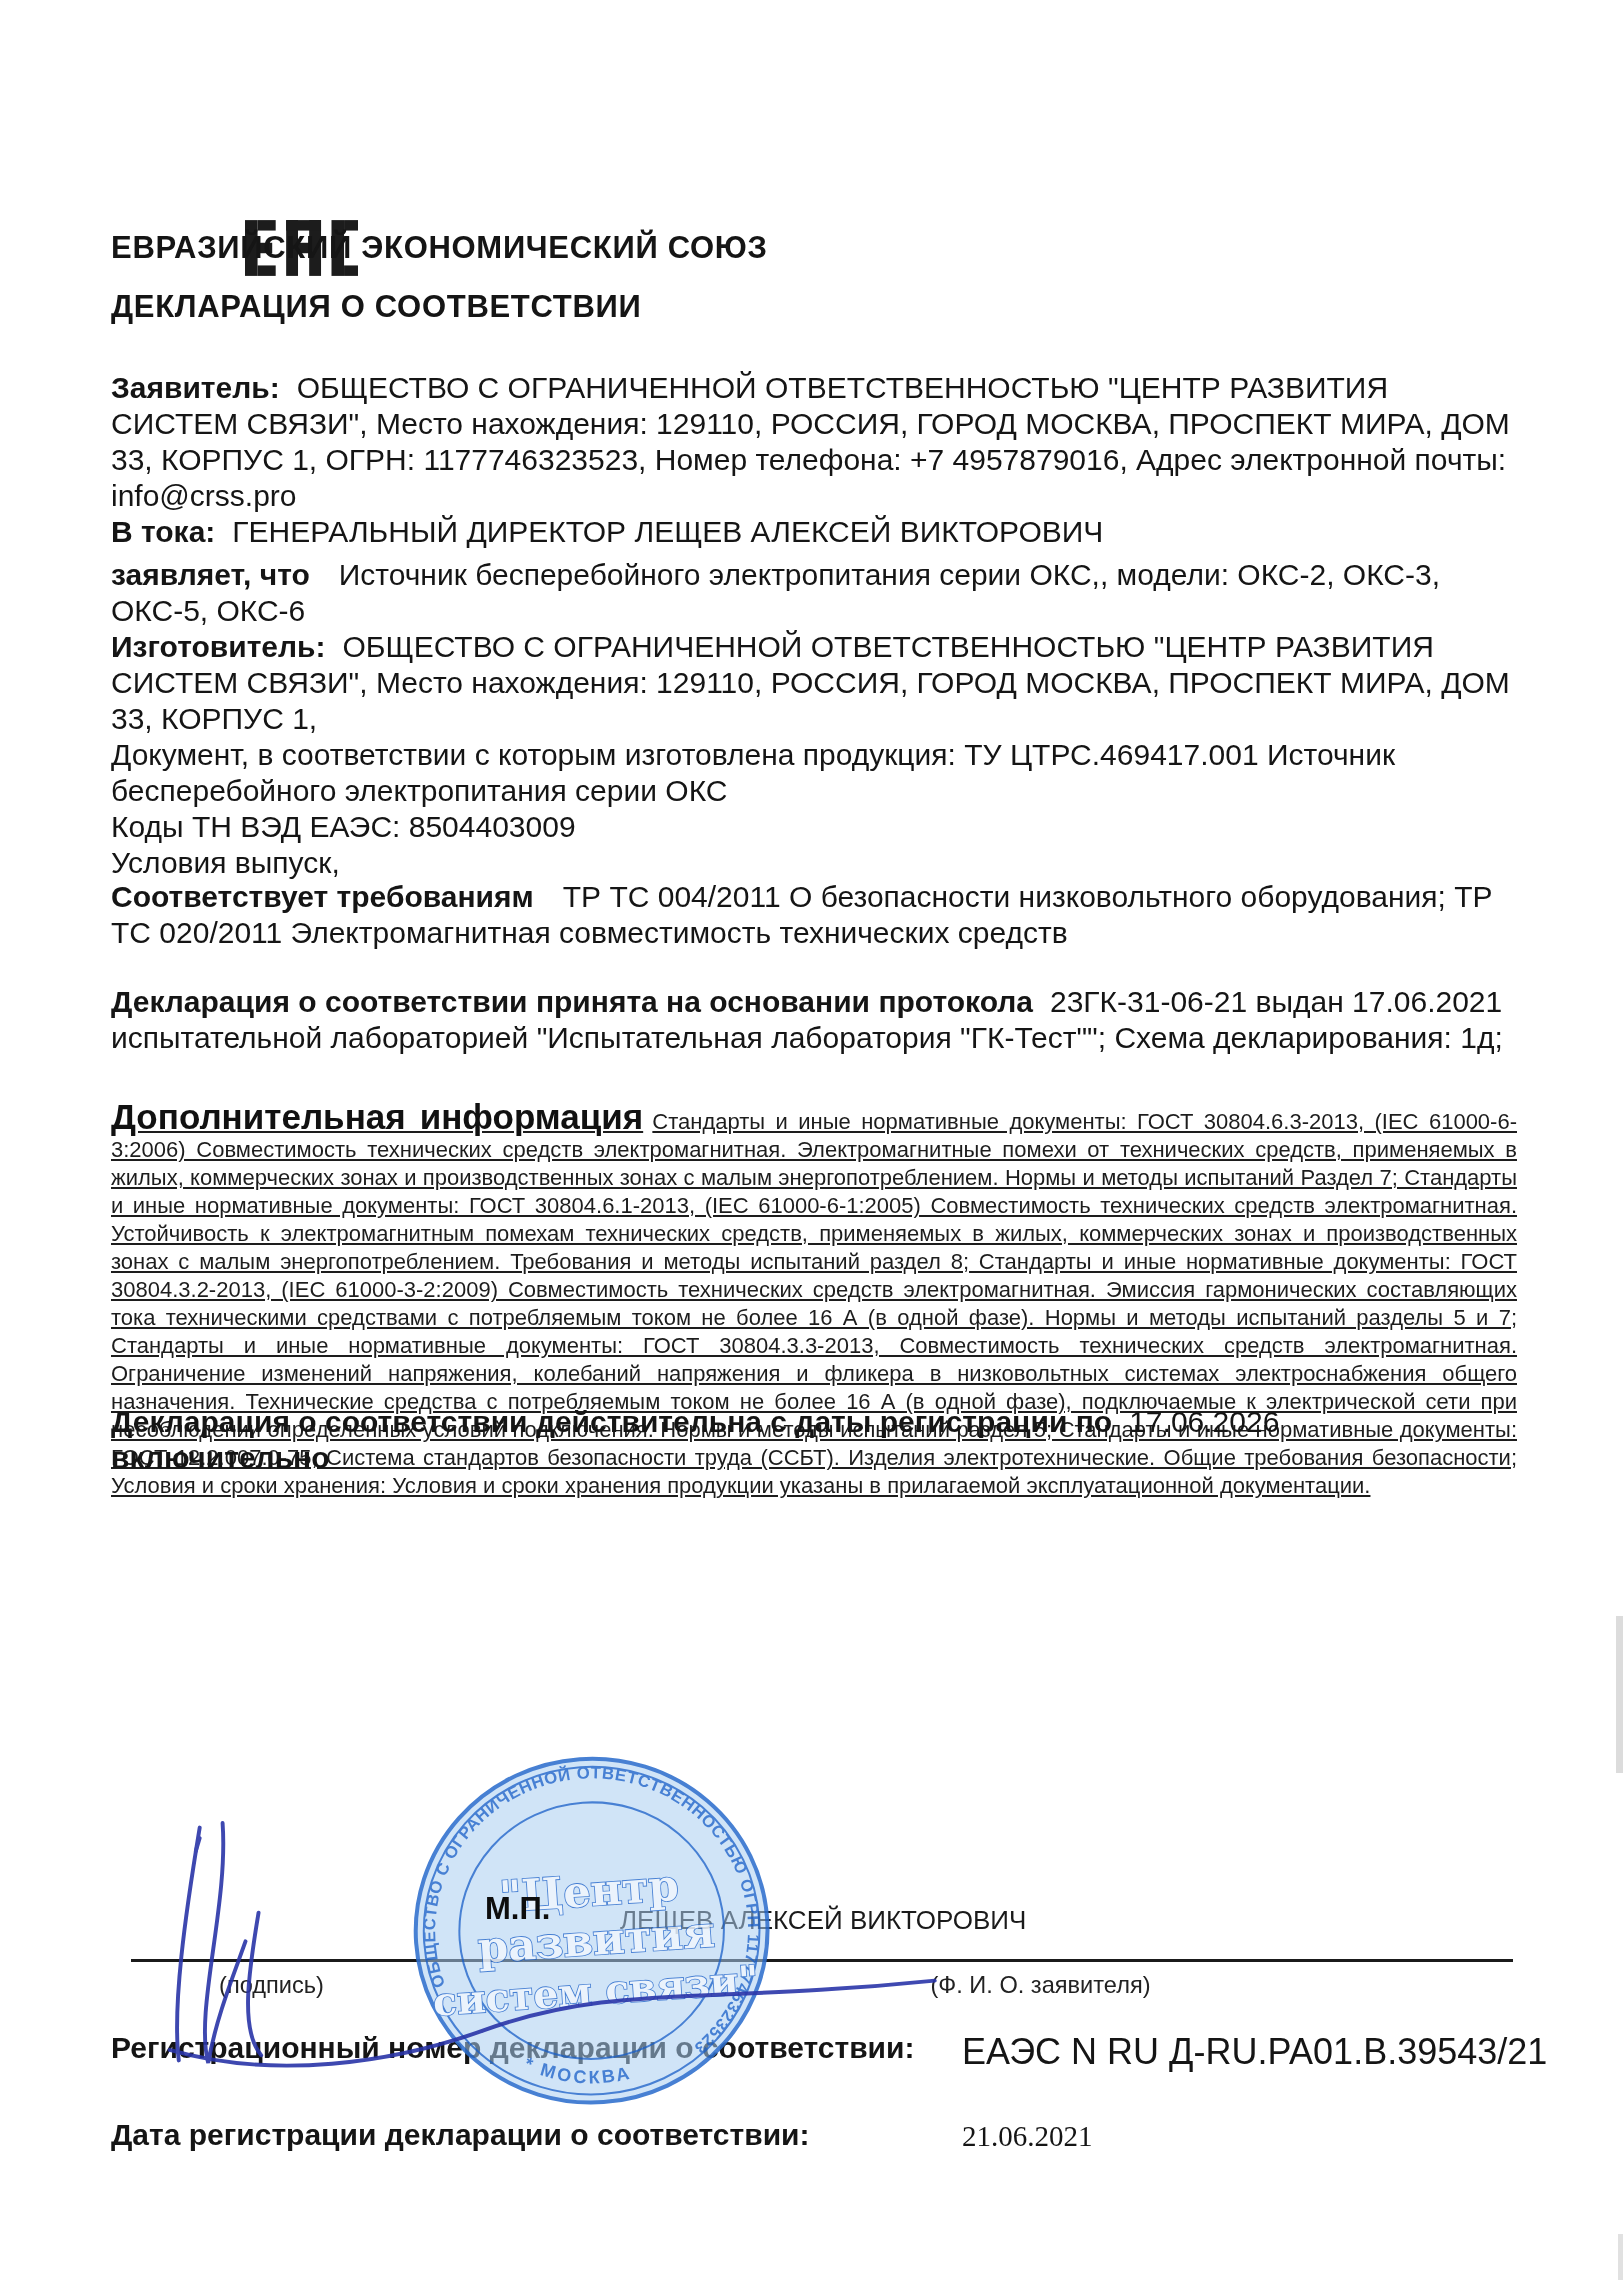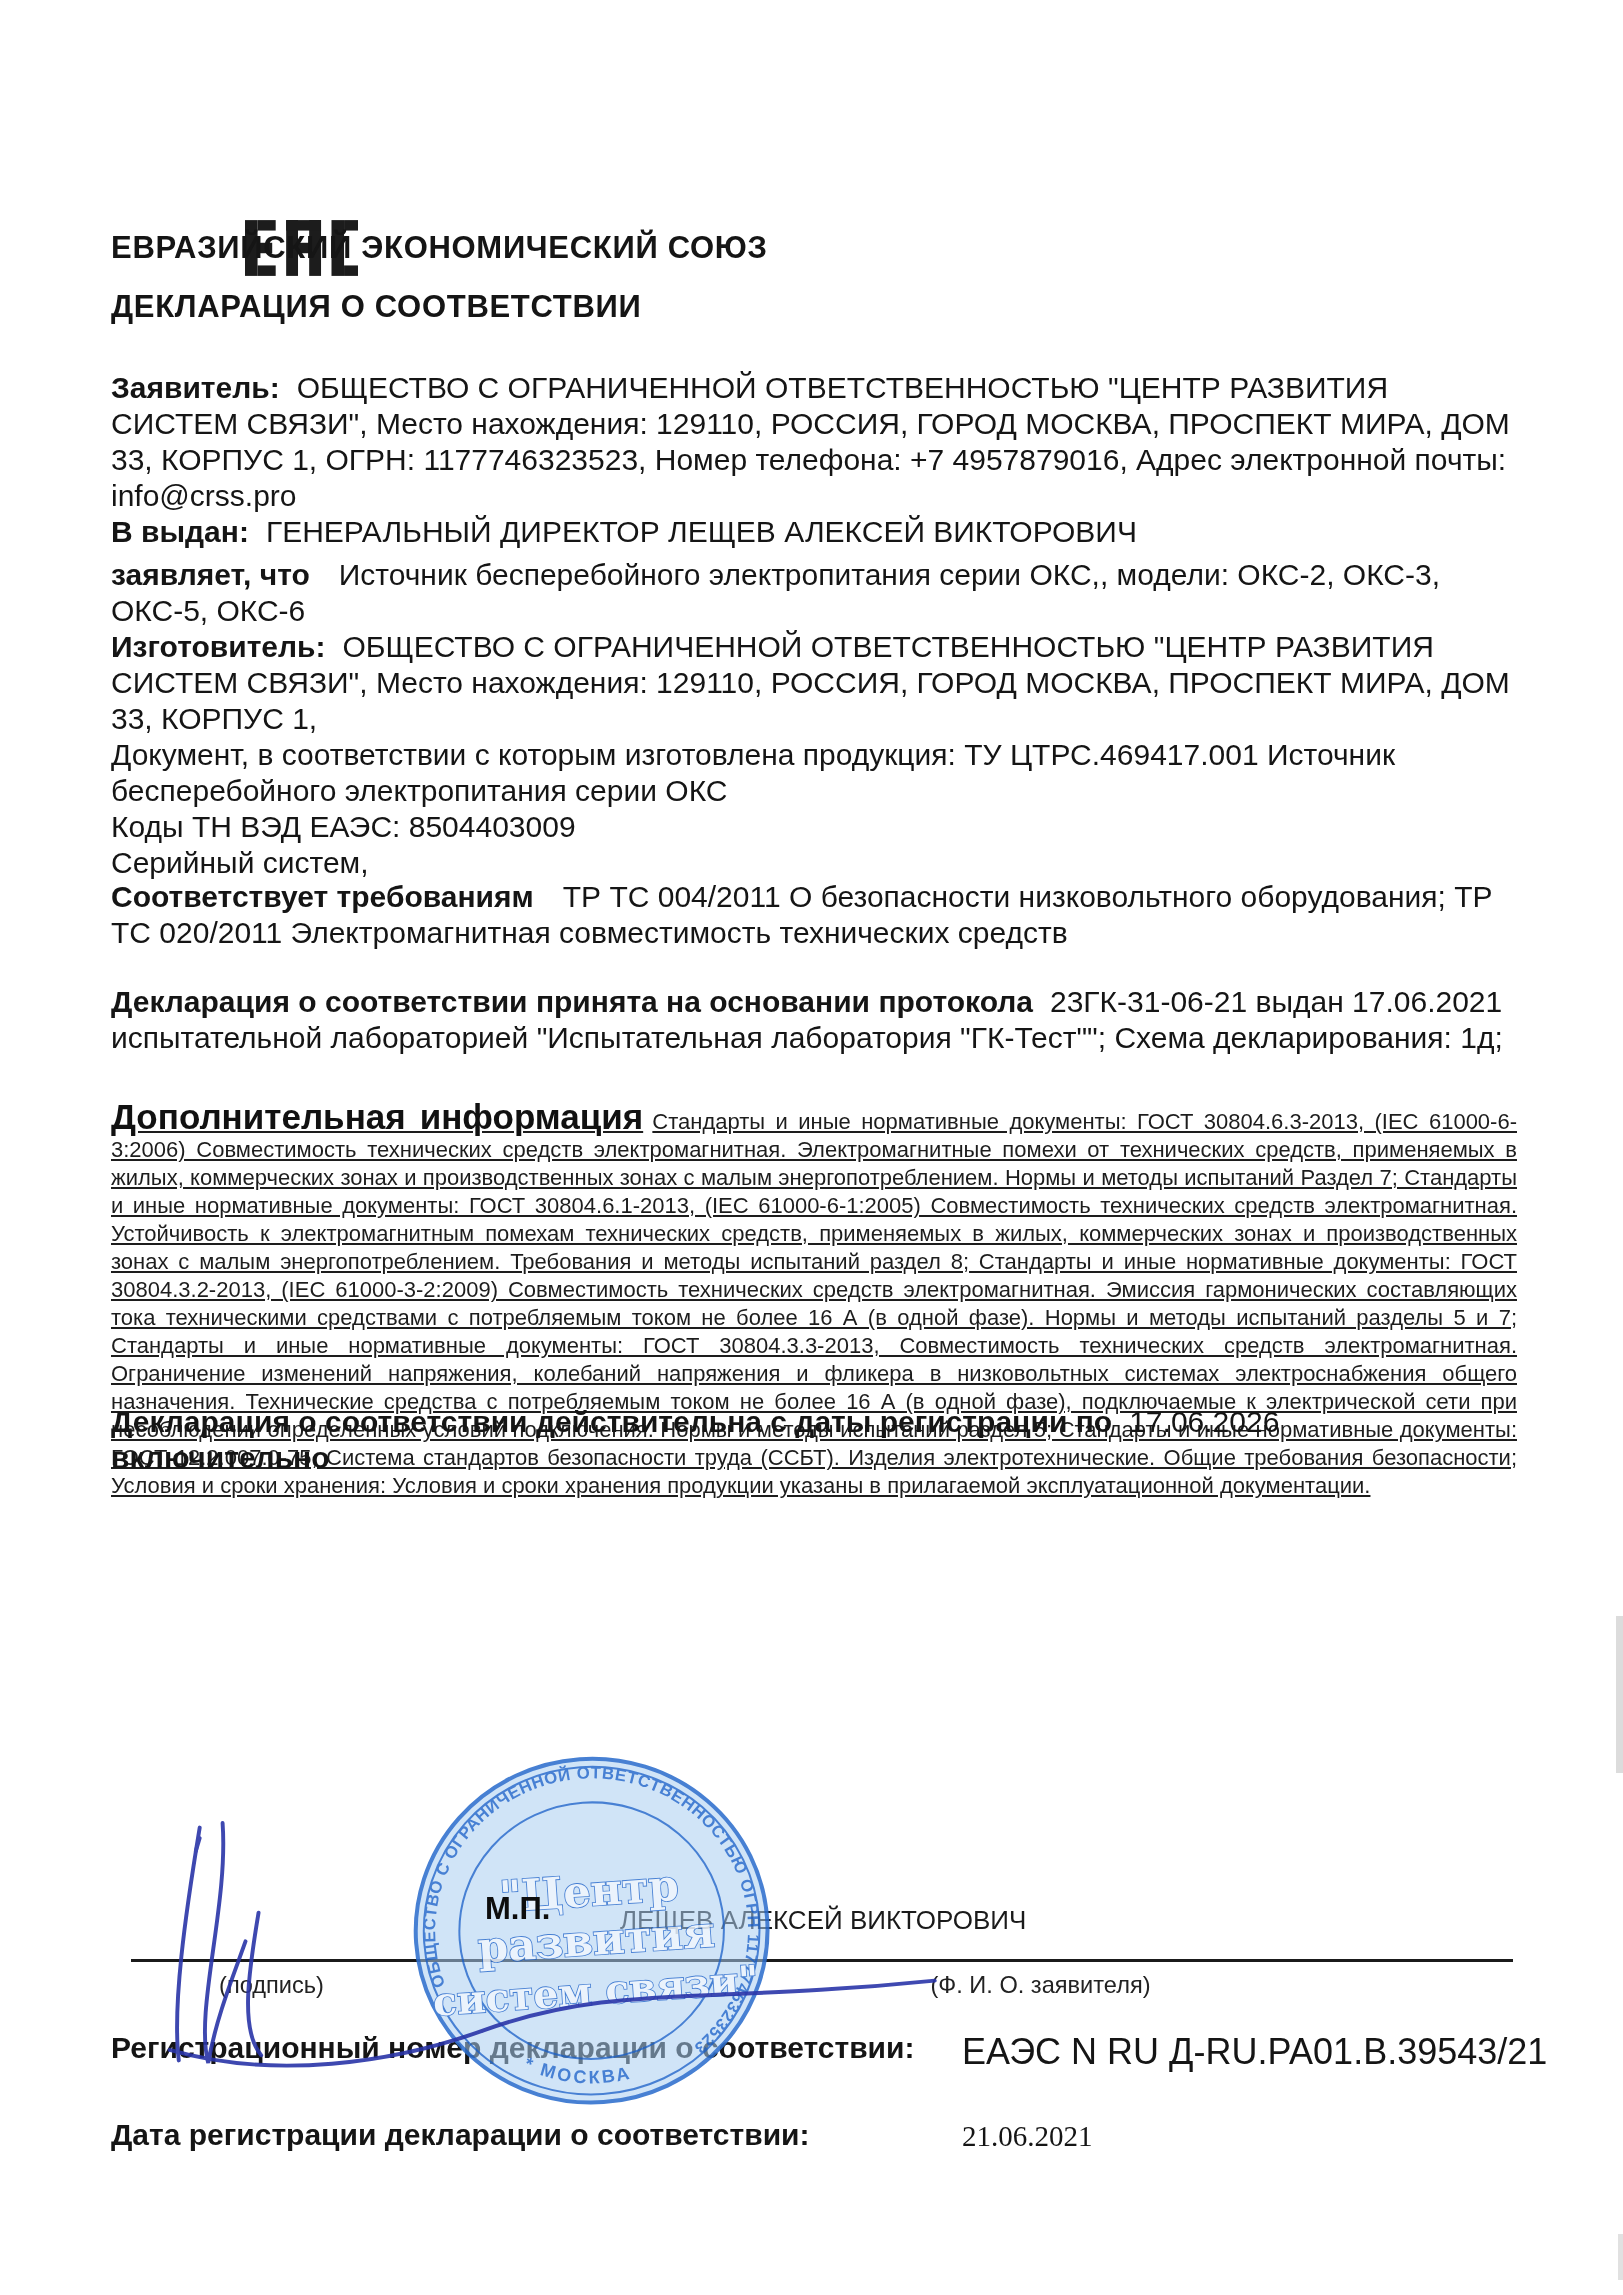--- a/index.html
+++ b/index.html
@@ -61,36 +61,36 @@
   <div class="content">
 
     <div class="abs ttl" style="top:230px;">ЕВРАЗИЙСКИЙ ЭКОНОМИЧЕСКИЙ СОЮЗ</div>
     <div class="abs ttl" style="top:289px;">ДЕКЛАРАЦИЯ О СООТВЕТСТВИИ</div>
 
     <div class="abs para" style="top:370px;">
       <b>Заявитель:</b><span class="gap-sm"></span><span>ОБЩЕСТВО С ОГРАНИЧЕННОЙ ОТВЕТСТВЕННОСТЬЮ "ЦЕНТР РАЗВИТИЯ СИСТЕМ СВЯЗИ", Место нахождения: 129110, РОССИЯ, ГОРОД МОСКВА, ПРОСПЕКТ МИРА, ДОМ 33, КОРПУС 1, ОГРН: 1177746323523, Номер телефона: +7 4957879016, Адрес электронной почты: info@crss.pro</span>
     </div>
 
     <div class="abs para" style="top:514px;">
-      <b>В выдан:</b><span class="gap-sm"></span><span>ГЕНЕРАЛЬНЫЙ ДИРЕКТОР ЛЕЩЕВ АЛЕКСЕЙ ВИКТОРОВИЧ</span>
+      <b>В тока:</b><span class="gap-sm"></span><span>ГЕНЕРАЛЬНЫЙ ДИРЕКТОР ЛЕЩЕВ АЛЕКСЕЙ ВИКТОРОВИЧ</span>
     </div>
 
     <div class="abs para" style="top:557px;">
       <b>заявляет, что</b><span class="gap-lg"></span><span>Источник бесперебойного электропитания серии ОКС,, модели: ОКС-2, ОКС-3, ОКС-5, ОКС-6</span>
     </div>
 
     <div class="abs para" style="top:629px;">
       <b>Изготовитель:</b><span class="gap-sm"></span><span>ОБЩЕСТВО С ОГРАНИЧЕННОЙ ОТВЕТСТВЕННОСТЬЮ "ЦЕНТР РАЗВИТИЯ СИСТЕМ СВЯЗИ", Место нахождения: 129110, РОССИЯ, ГОРОД МОСКВА, ПРОСПЕКТ МИРА, ДОМ 33, КОРПУС 1,</span>
     </div>
 
     <div class="abs para" style="top:737px;">Документ, в соответствии с которым изготовлена продукция: ТУ ЦТРС.469417.001 Источник бесперебойного электропитания серии ОКС</div>
 
     <div class="abs para" style="top:809px;">Коды ТН ВЭД ЕАЭС: 8504403009</div>
 
-    <div class="abs para" style="top:845px;">Серийный систем,</div>
+    <div class="abs para" style="top:845px;">Условия выпуск,</div>
 
     <div class="abs para" style="top:879px;">
       <b>Соответствует требованиям</b><span class="gap-lg"></span><span>ТР ТС 004/2011 О безопасности низковольтного оборудования; ТР ТС 020/2011 Электромагнитная совместимость технических средств</span>
     </div>
 
     <div class="abs para" style="top:984px;">
       <b>Декларация о соответствии принята на основании протокола</b><span class="gap-sm"></span><span>23ГК-31-06-21 выдан 17.06.2021 испытательной лабораторией "Испытательная лаборатория "ГК-Тест""; Схема декларирования: 1д;</span>
     </div>
 
     <div class="abs addinfo" style="top:1103px;text-decoration:underline;">

